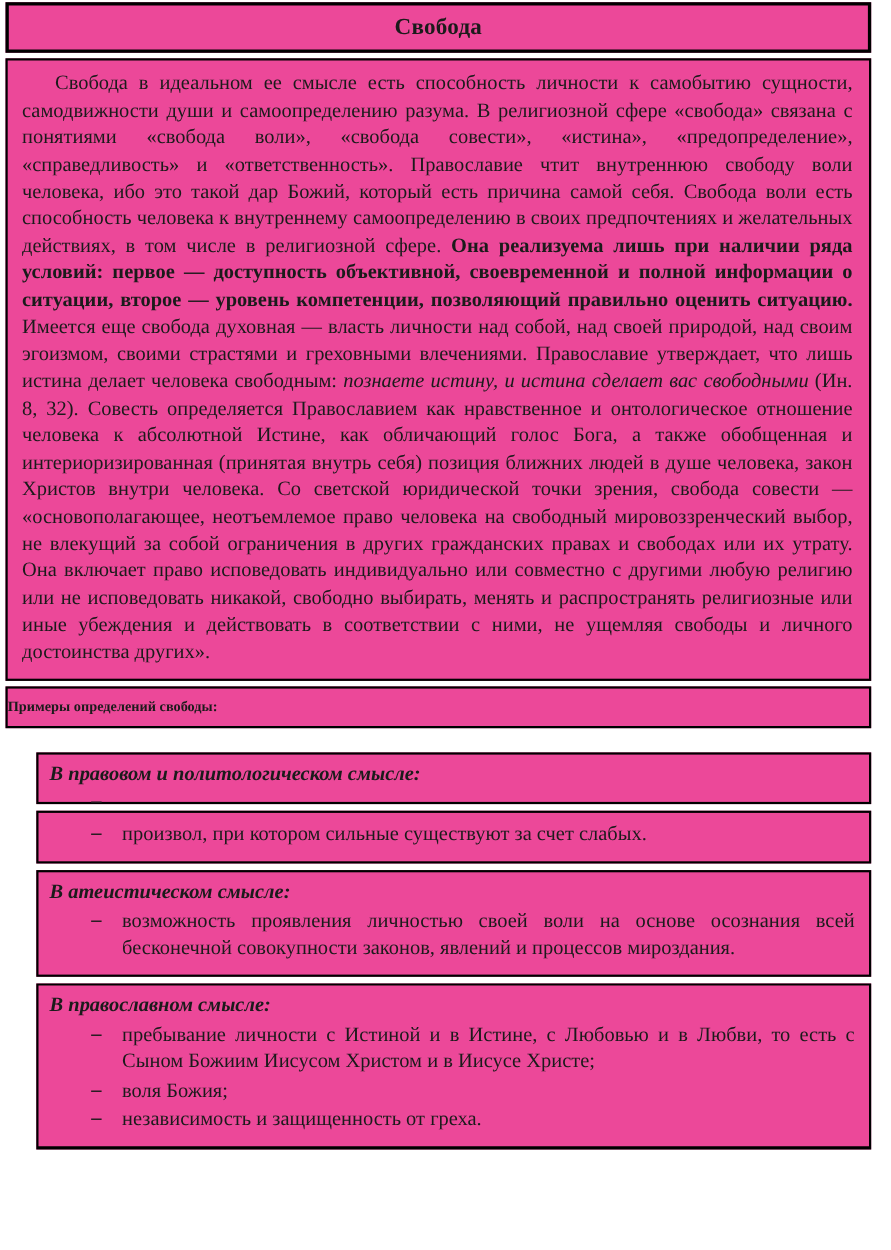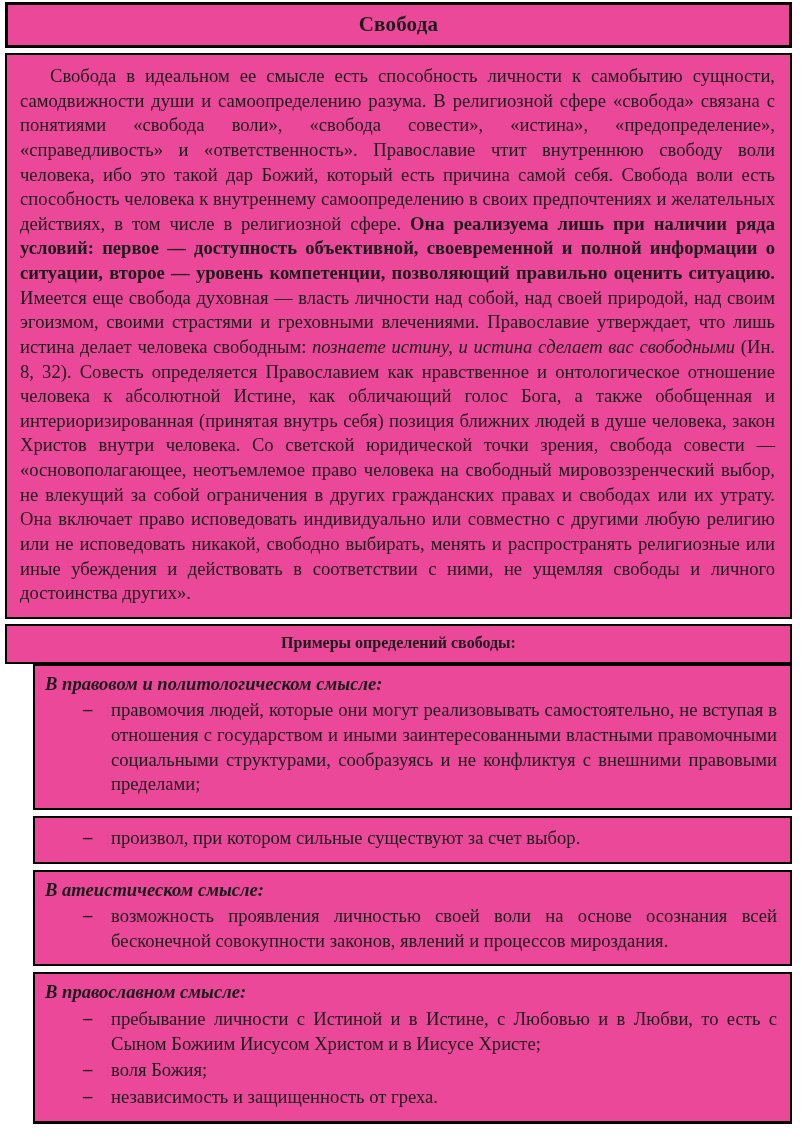--- a/index.html
+++ b/index.html
@@ -35,25 +35,25 @@
   .box-main {
     padding: 9px 15px 11px 13px;
     font-size: 18.6px;
     line-height: 1.325;
     text-align: justify;
   }
   .box-main .para { text-indent: 30px; }
   .seg-bold   { font-weight: bold; }
   .seg-italic { font-style: italic; }
   .box-examples {
-    text-align: center;
+    text-align: left;
     font-weight: bold;
-    font-size: 16px;
+    font-size: 13px;
     padding: 8px 0 10px 0;
-    margin-bottom: 0;
+    margin-bottom: 22px;
   }
   .section {
     padding: 6px 13px 11px 10px;
     font-size: 18.6px;
     line-height: 1.325;
     margin-bottom: 6px;
     margin-left: 28px;
   }
   .section:last-child { margin-bottom: 0; border-bottom-width: 3px; }
   .section-heading {
@@ -91,30 +91,29 @@
 
   <div class="box box-examples">
     <span>Примеры определений свободы:</span>
   </div>
 
   <div class="box section">
     <div class="section-heading">В правовом и политологическом смысле:</div>
     <div class="def-list">
       <div class="def-item">
         <span class="dash-marker">–</span>
-        <span>правомочия людей, которые они могут реализовывать самостоятельно, не вступая в отношения с государством и иными заинтересованными властными правомочными социальными структурами, сообразуясь и не конфликтуя с внешними правовыми пределами;</span>
       </div>
     </div>
   </div>
 
   <div class="box section">
     <div class="def-list">
       <div class="def-item">
         <span class="dash-marker">–</span>
-        <span>произвол, при котором сильные существуют за счет выбор.</span>
+        <span>произвол, при котором сильные существуют за счет слабых.</span>
       </div>
     </div>
   </div>
 
   <div class="box section">
     <div class="section-heading">В атеистическом смысле:</div>
     <div class="def-list">
       <div class="def-item">
         <span class="dash-marker">–</span>
         <span>возможность проявления личностью своей воли на основе осознания всей бесконечной совокупности законов, явлений и процессов мироздания.</span>

